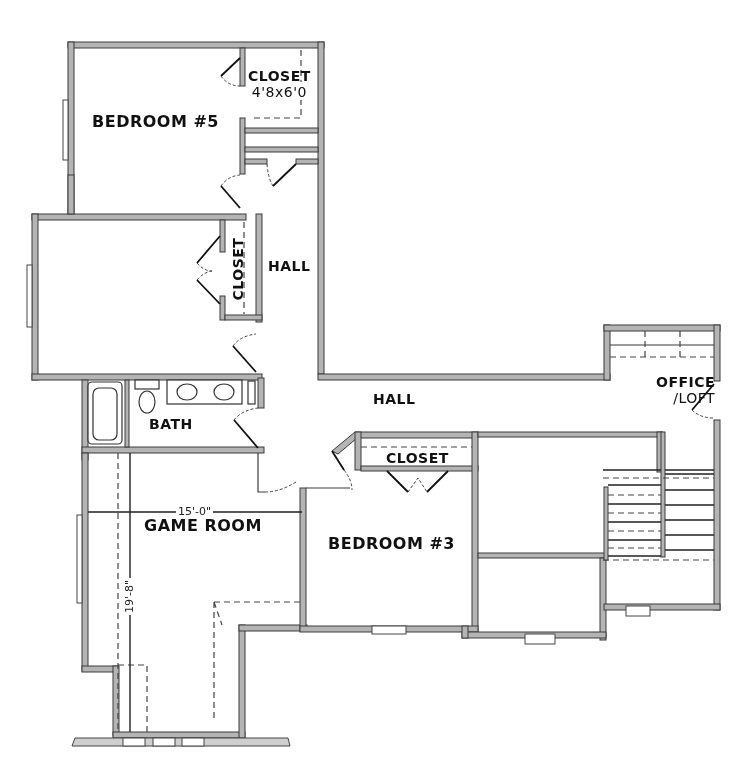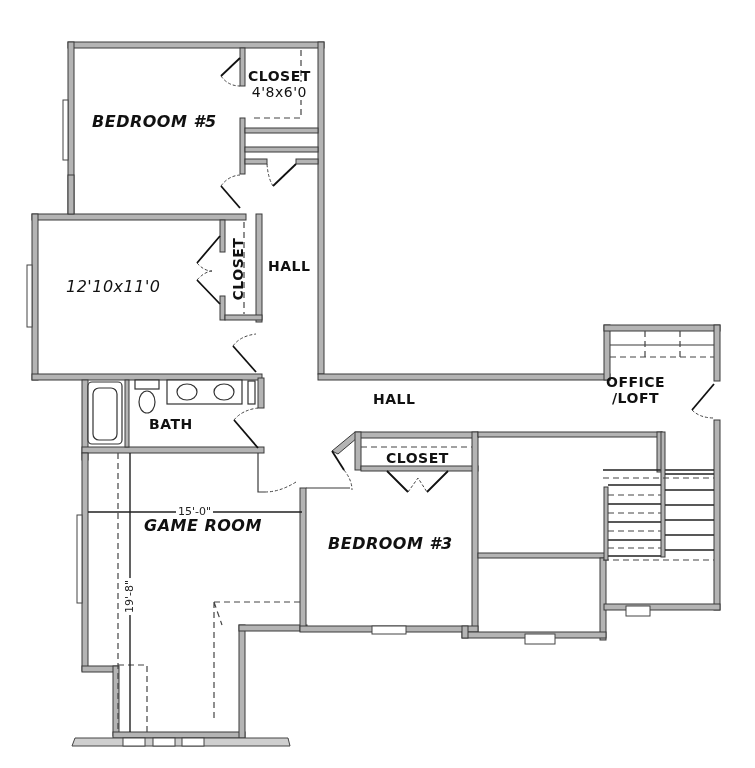--- a/index.html
+++ b/index.html
@@ -8,21 +8,21 @@
   .wall { fill: #b4b4b4; stroke: #3a3a3a; stroke-width: 1; }
   .wallline { stroke: #3a3a3a; stroke-width: 1.2; fill: none; }
   .thin { stroke: #222; stroke-width: 1.4; fill: none; }
   .dash { stroke: #444; stroke-width: 1.2; fill: none; stroke-dasharray: 6 4; }
   .arc { stroke: #444; stroke-width: 1; fill: none; stroke-dasharray: 3 2; }
   .door { stroke: #111; stroke-width: 1.8; fill: none; }
   .win { fill: #ffffff; stroke: #444; stroke-width: 1; }
   .fix { fill: #ffffff; stroke: #333; stroke-width: 1.2; }
   .lbl { position: absolute; color: #111; font-family: "DejaVu Sans", sans-serif; font-weight: bold; text-align: center; letter-spacing: 0.5px; white-space: nowrap; line-height: 1.15; }
   .lbl .dim { font-weight: normal; display: block; }
-  .big { font-size: 16px; font-style: italic; }
+  .big { font-size: 16px; }
   .sm { font-size: 14px; }
   .dimtxt { position: absolute; font-size: 11px; color: #222; background: #fff; padding: 0 2px; white-space: nowrap; }
 </style>
 </head>
 <body>
 
 <svg width="755" height="768" viewBox="0 0 755 768" xmlns="http://www.w3.org/2000/svg">
 
   <g>
     <rect class="wall" x="68" y="42" width="256" height="6"></rect>
@@ -149,37 +149,36 @@
 </svg>
 
 <div class="lbl big" style="left:92px; top:113px;">
   <span>BEDROOM #5</span>
 </div>
 <div class="lbl sm" style="left:248px; top:68px;">
   <span>CLOSET</span>
   <span class="dim">4'8x6'0</span>
 </div>
 <div class="lbl big" style="left:66px; top:278px;">
-  <span class="dim">12'10x11'0</span>
 </div>
 <div class="lbl sm" style="left:207px; top:261px; transform: rotate(-90deg);">
   <span>CLOSET</span>
 </div>
 <div class="lbl sm" style="left:268px; top:258px;">
   <span>HALL</span>
 </div>
 <div class="lbl sm" style="left:373px; top:391px;">
   <span>HALL</span>
 </div>
 <div class="lbl sm" style="left:149px; top:416px;">
   <span>BATH</span>
 </div>
-<div class="lbl sm" style="left:606px; top:374px;">
+<div class="lbl sm" style="left:656px; top:374px;text-align:right;">
   <span>OFFICE</span>
-  <span class="dim" style="font-weight:bold;">/LOFT</span>
+  <span class="dim" style="font-weight:normal;">/LOFT</span>
 </div>
 <div class="lbl sm" style="left:386px; top:450px;">
   <span>CLOSET</span>
 </div>
 <div class="lbl big" style="left:328px; top:535px;">
   <span>BEDROOM #3</span>
 </div>
 <div class="lbl big" style="left:144px; top:517px;">
   <span>GAME ROOM</span>
 </div>

